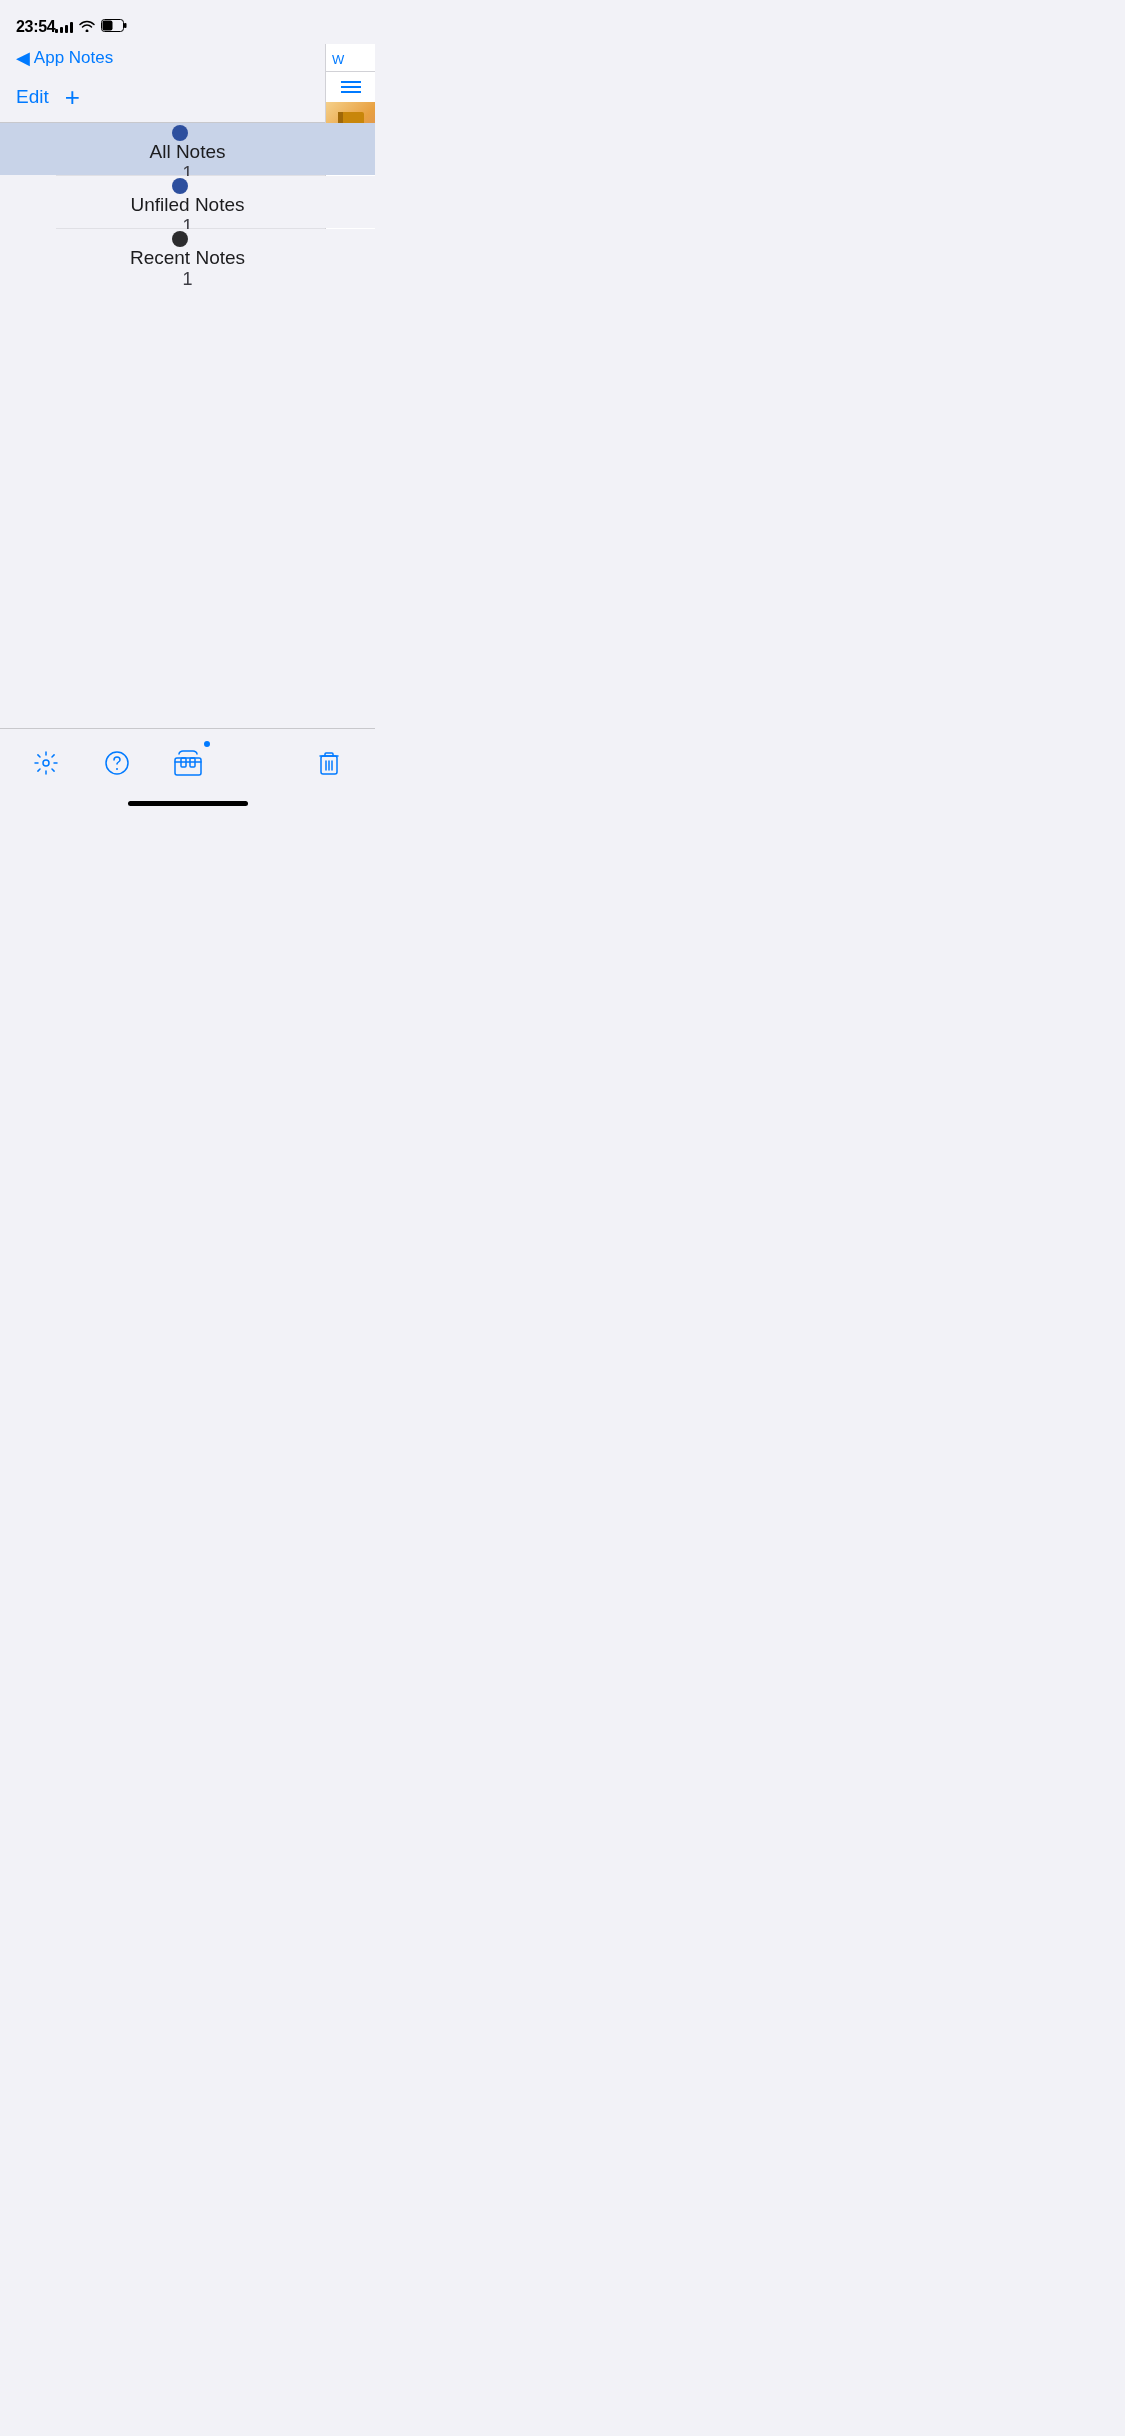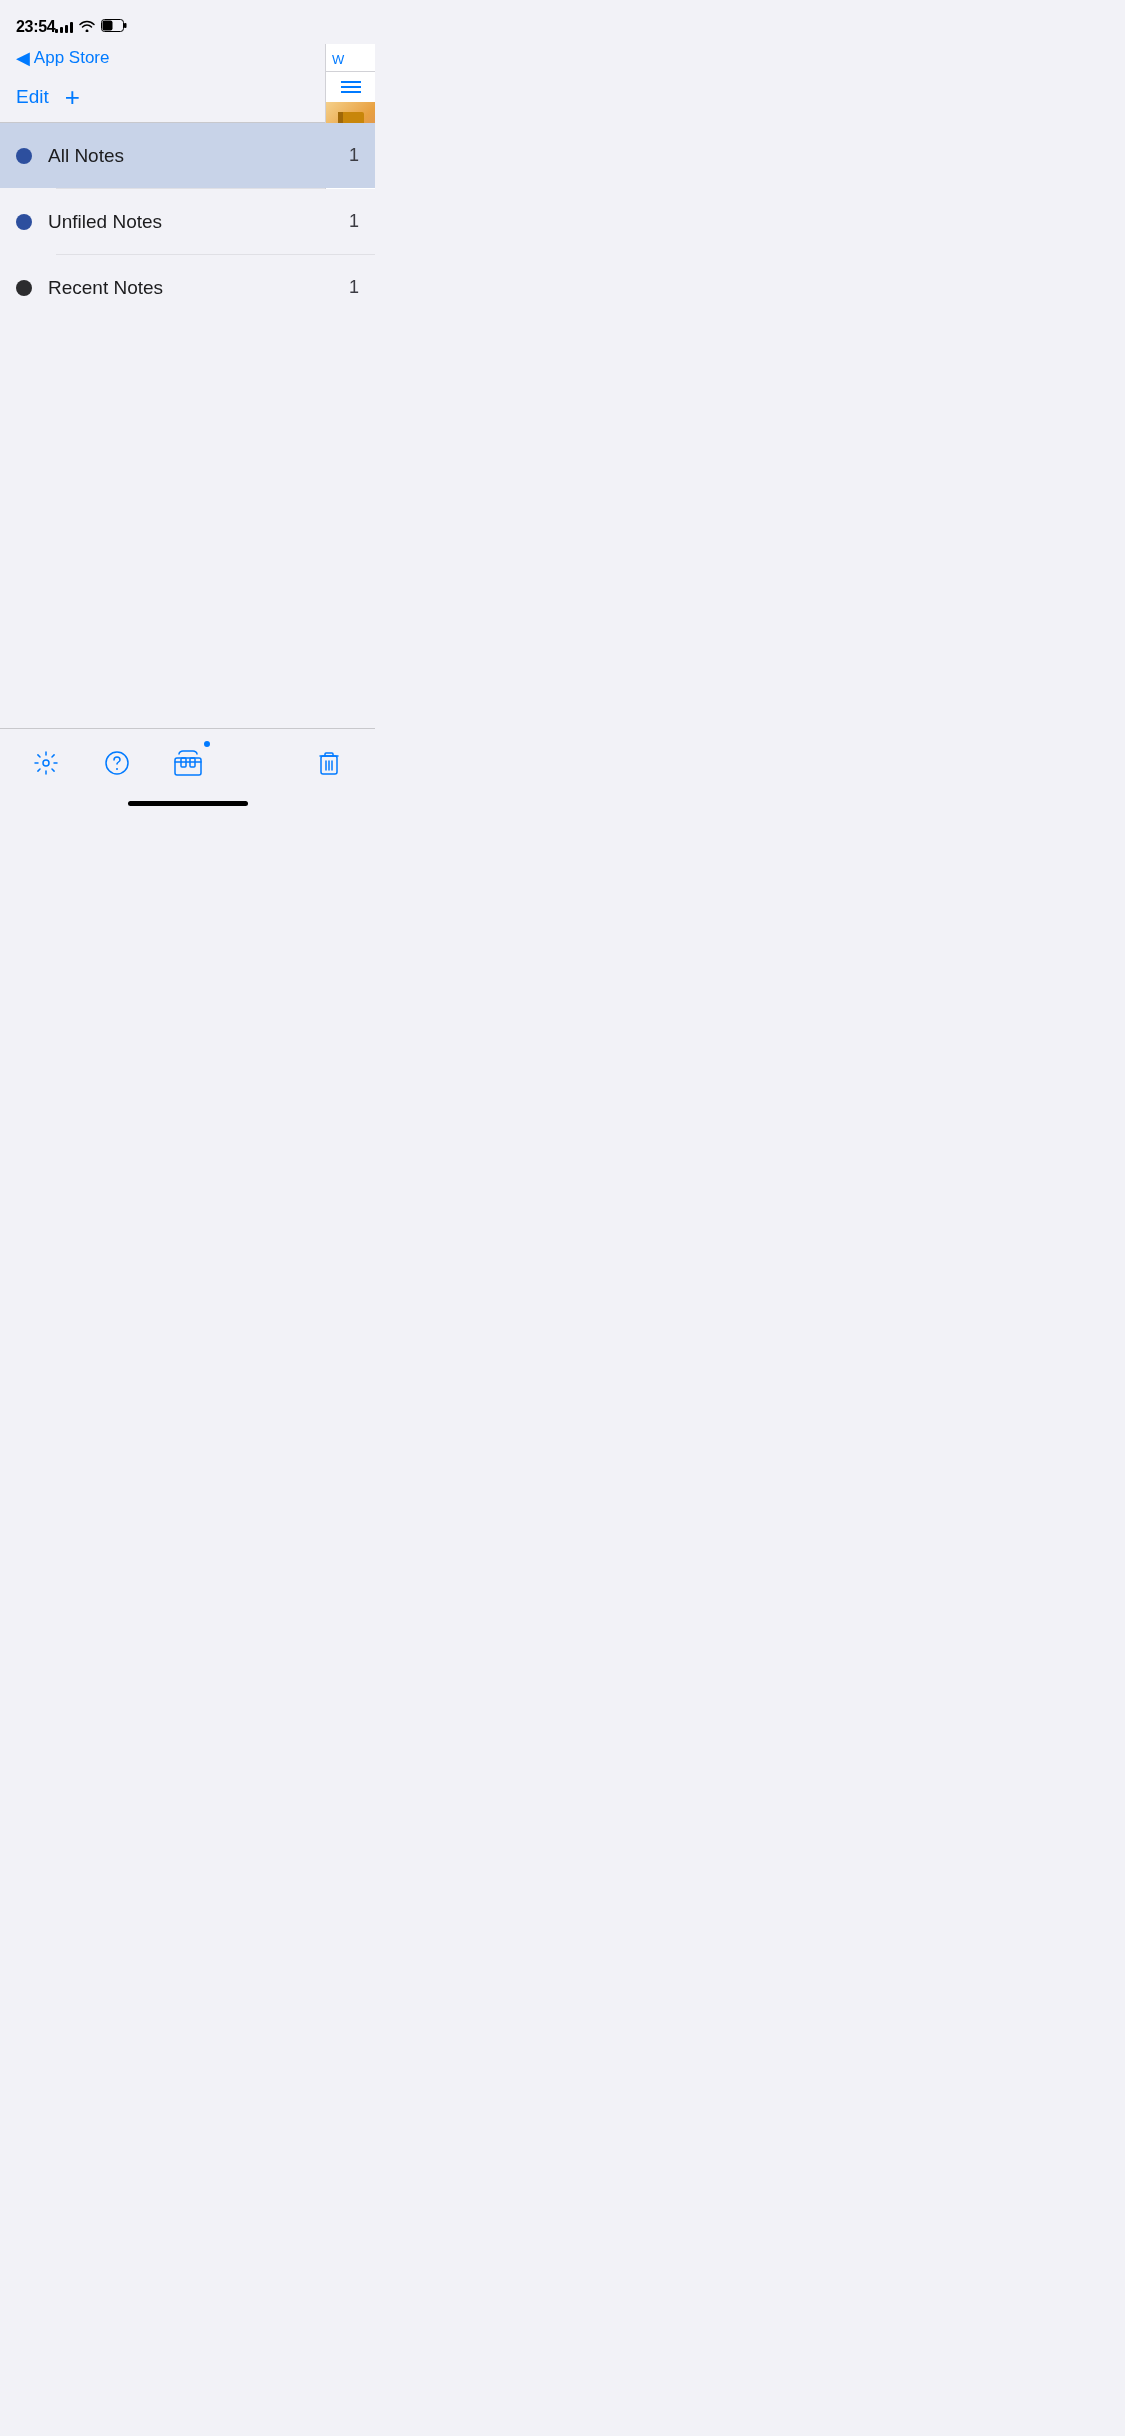--- a/index.html
+++ b/index.html
@@ -121,24 +121,25 @@
     .main-content {
       background: #f2f2f7;
       flex: 1;
     }
 
     
     .note-item {
       display: flex;
       align-items: center;
       padding: 2px 16px;
-      height: 65px;
+      height: 52px;
       background: #f2f2f7;
       cursor: pointer;
       position: relative;
+      flex-direction: column;
     }
 
     .note-item.selected {
       background: #c8d3e8;
     }
 
     .note-item-separator {
       height: 1px;
       background: #e0e0e5;
       margin-left: 56px;
@@ -313,21 +314,21 @@
         <rect x="23" y="4" width="2.5" height="5" rx="1" fill="#000"></rect>
         <rect x="1.5" y="1.5" width="10" height="10" rx="2" fill="#000"></rect>
       </svg>
     </div>
   </div>
 </div>
 
 <div class="back-nav">
   <div class="back-link">
     <span class="back-chevron">◀</span>
-    <span>App Store</span>
+    <span>App Notes</span>
   </div>
 </div>
 
 <div class="toolbar">
   <div class="toolbar-left">
     <button class="edit-btn">Edit</button>
     <button class="add-btn">+</button>
   </div>
   <button class="menu-icon">
     <svg width="22" height="16" viewBox="0 0 22 16" fill="none" stroke="#007aff" stroke-width="2" stroke-linecap="round">

